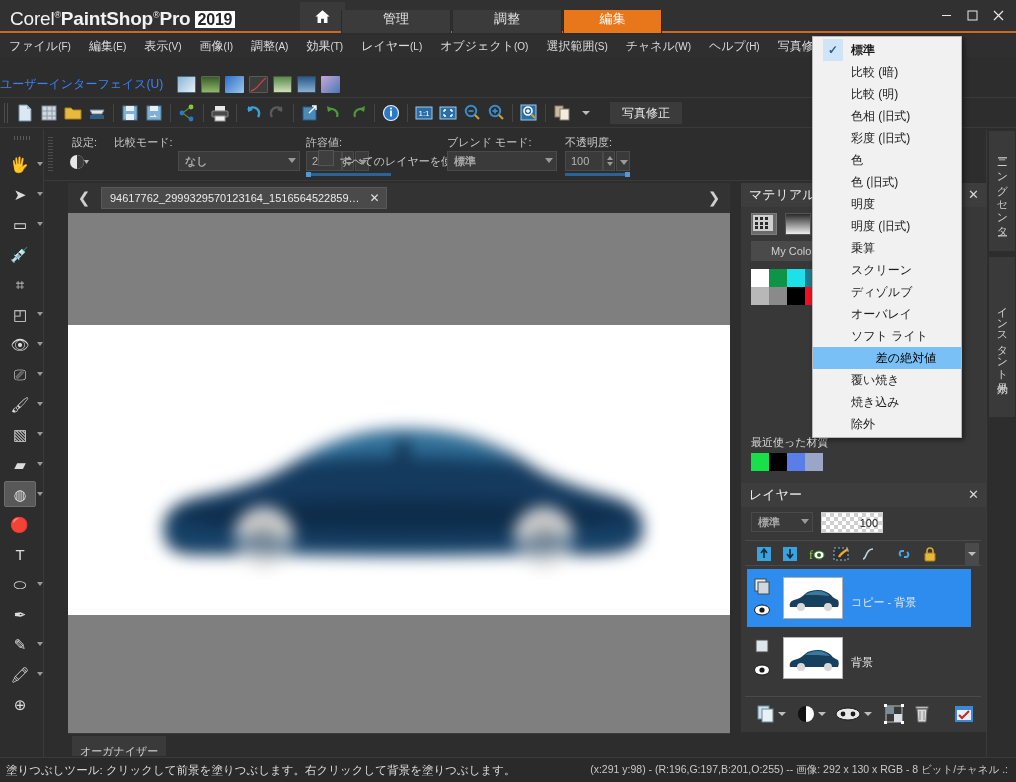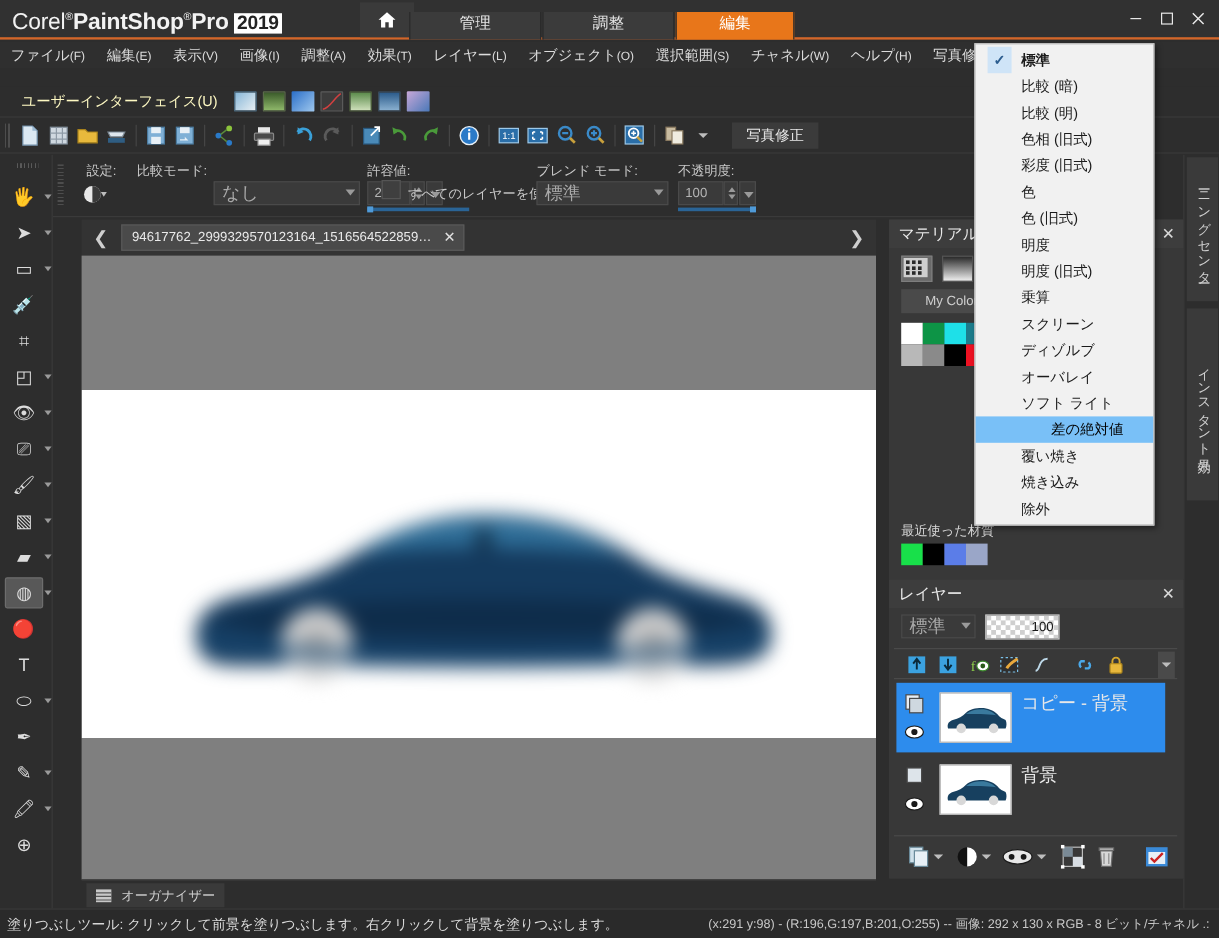--- a/index.html
+++ b/index.html
@@ -71,21 +71,21 @@
     font-size:12px; color:#dcdcdc; cursor:pointer; white-space:nowrap;
   }
   .mi .par { font-size:10px; }
 
   
   .uirow {
     position:absolute; left:0; top:72px; width:1016px; height:26px;
     background:#2d2d2d; display:flex; align-items:center;
     border-bottom: 1px solid #3a3a3a;
   }
-  .uirow .lbl { margin-left:18px; font-size:12px; color:#fef9c3; white-space:nowrap; }
+  .uirow .lbl { font-size:12px; color:#3b82f6; white-space:nowrap; }
   .uirow .icons { display:flex; gap:5px; margin-left:14px; }
   .tiny-ic { width:19px; height:17px; border-radius:1px; cursor:pointer; }
 
   
   .maintb {
     position:absolute; left:0; top:99px; width:1016px; height:29px;
     background:#2d2d2d; display:flex; align-items:center;
     border-bottom: 1px solid #3a3a3a;
   }
   .grip {
@@ -108,22 +108,22 @@
     position:absolute; left:44px; top:129px; width:912px; height:52px;
     background:#2d2d2d; border-bottom:1px solid #3a3a3a;
   }
   .opt-grip {
     position:absolute; left:4px; top:8px; width:5px; height:36px;
     background: repeating-linear-gradient(180deg,#4d4d4d 0 1px,transparent 1px 3px);
   }
   .opt-lbl { position:absolute; font-size:11px; color:#c9c9c9; white-space:nowrap; }
   .combo {
     position:absolute; height:20px; background:#3a3a3a; border:1px solid #4a4a4a;
-    color:#a8a8a8; font-size:15px; display:flex; align-items:center;
-    padding-left:6px; cursor:pointer;
+    color:#a8a8a8; font-size:11px; display:flex; align-items:center;
+    padding-left:6px; cursor:pointer;font-weight:bold;
   }
   .combo .arrow {
     position:absolute; right:3px; top:6px;
     border-left:4px solid transparent; border-right:4px solid transparent;
     border-top:5px solid #9a9a9a;
   }
   .spin {
     position:absolute; height:20px; background:#3a3a3a; border:1px solid #4a4a4a;
     color:#b4b4b4; font-size:11px; display:flex; align-items:center; padding-left:5px;
   }
@@ -223,21 +223,21 @@
   }
 
   
   .orgbar {
     position:absolute; left:68px; top:733px; width:662px; height:24px;
     background:#2d2d2d; border-top:1px solid #3a3a3a;
   }
   .orgtab {
     position:absolute; left:4px; top:2px; height:20px;
     background:#3a3a3a; color:#d0d0d0; font-size:11px;
-    display:flex; align-items:center; gap:8px; padding:0 8px; cursor:pointer;
+    display:flex; align-items:center; gap:8px; padding:0 8px; cursor:pointer;flex-direction:column;
   }
 
   
   .panel { position:absolute; background:#3d3d3d; }
   .panel-hdr {
     position:absolute; left:0; top:0; height:24px; width:100%;
     background:#3d3d3d; color:#eaeaea; font-size:13px;
     display:flex; align-items:center;
   }
   .panel-hdr .t { margin-left:8px; }
@@ -259,21 +259,21 @@
 
   .layerrow {
     position:absolute; left:6px; width:224px; height:58px; cursor:pointer;
   }
   .layerrow.sel { background:#2d8ced; }
   .layerrow .thumb {
     position:absolute; left:36px; top:8px; width:60px; height:42px;
     background:#fff; border:1px solid #b0b0b0; overflow:hidden;
   }
   .layerrow .lname {
-    position:absolute; left:104px; top:8px; font-size:15px; color:#e8e8e8;
+    position:absolute; left:104px; top:26px; font-size:11px; color:#e8e8e8;
   }
   .micro-car { position:absolute; left:4px; top:10px; width:52px; height:24px; }
 
   .lyr-ic {
     position:absolute; width:22px; height:22px;
     display:flex; align-items:center; justify-content:center; cursor:pointer;
   }
 
   
   .statusbar {

